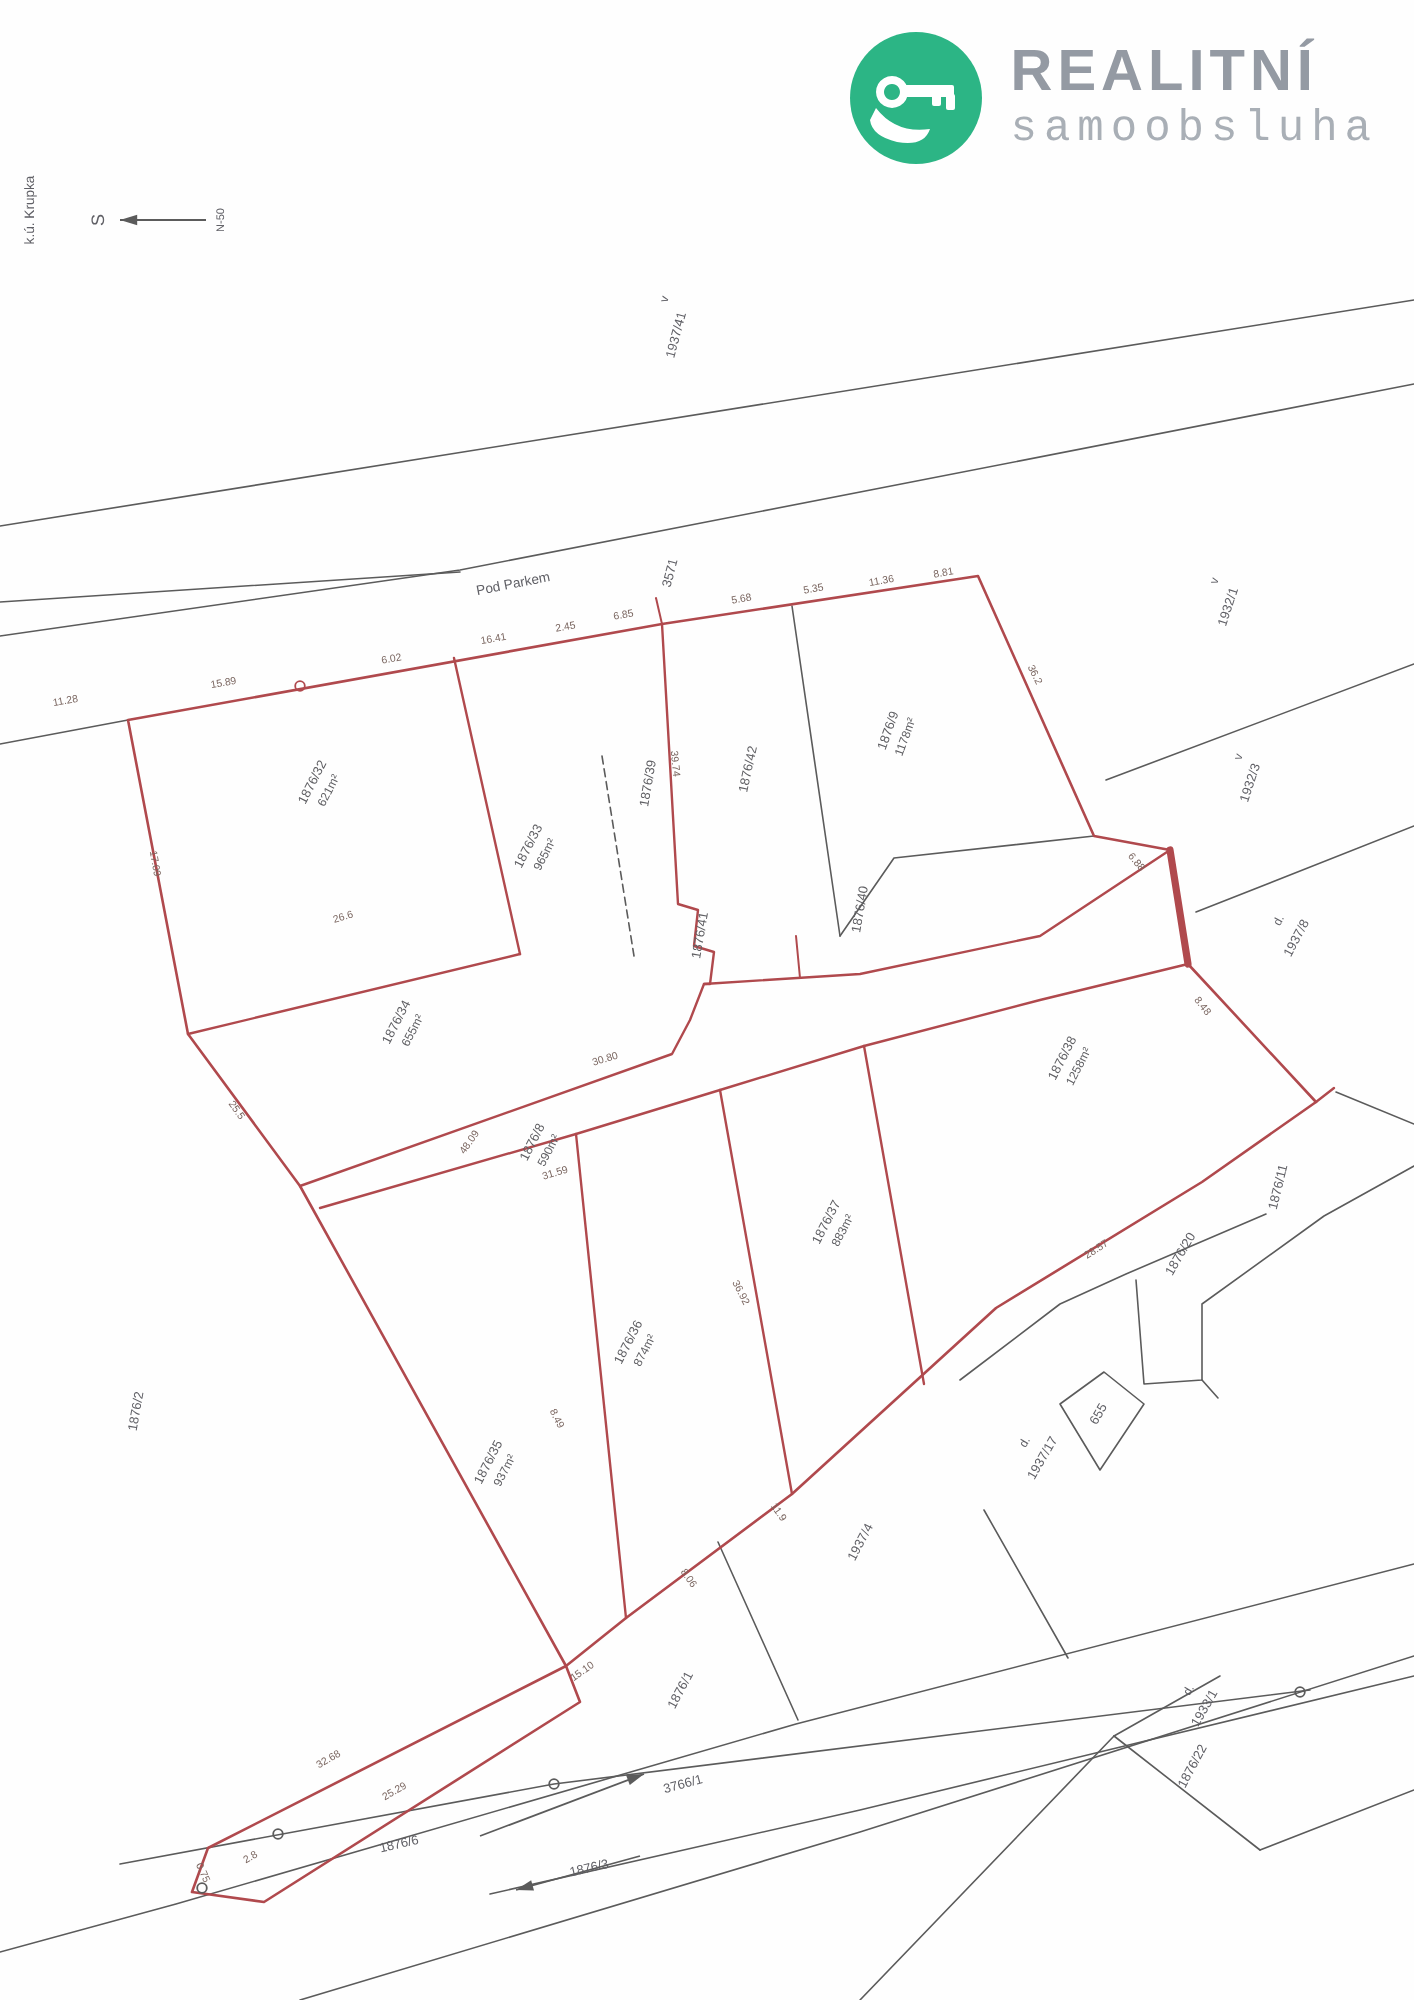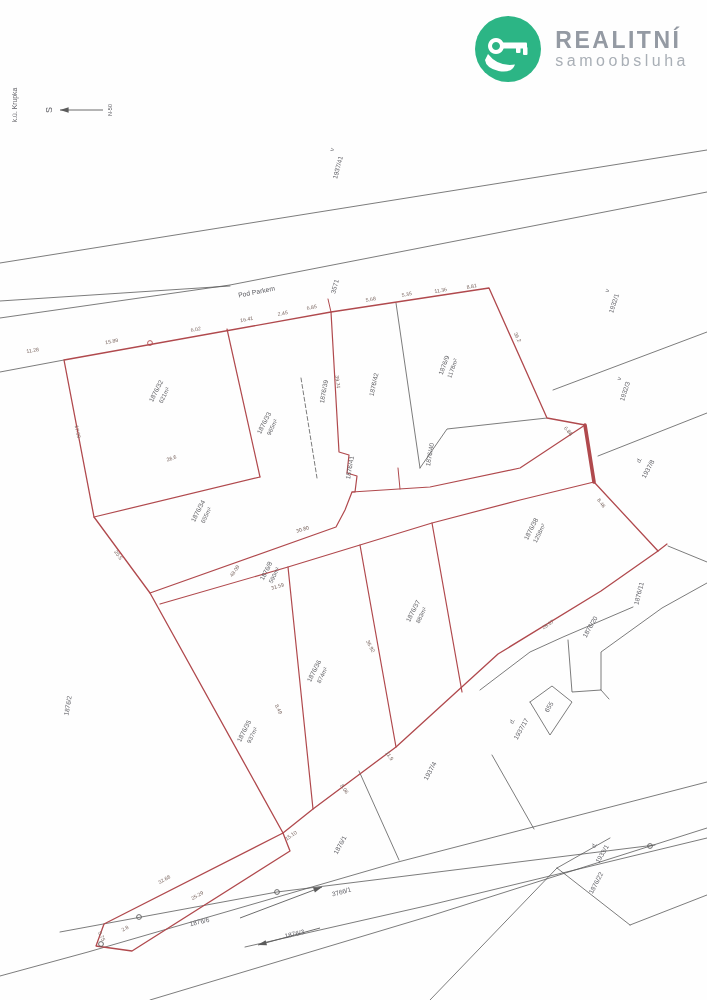--- a/index.html
+++ b/index.html
@@ -1,22 +1,22 @@
 <!DOCTYPE html>
 <html><head>
 <meta charset="utf-8">
 <style>
   html,body{margin:0;padding:0;background:#ffffff;}
   .page{position:relative;width:707px;height:1000px;background:#fefefe;overflow:hidden;
         font-family:"Liberation Sans", sans-serif;}
   #map-svg{position:absolute;left:0;top:0;}
   .logo{position:absolute;top:16px;right:18px;display:flex;align-items:center;gap:14px;}
   .logo-mark{width:66px;height:66px;}
-  .logo-title{font-size:23px;font-weight:bold;color:#949aa3;letter-spacing:2.5px;line-height:1.05;}
-  .logo-sub{font-size:16px;color:#a9afb6;letter-spacing:3.5px;line-height:1.15;}
+  .logo-title{font-size:29px;font-weight:bold;color:#949aa3;letter-spacing:2.5px;line-height:1.05;}
+  .logo-sub{font-size:22px;color:#a9afb6;letter-spacing:3.5px;line-height:1.15;font-family:Liberation Mono, monospace;}
   text{font-family:"Liberation Sans", sans-serif;}
   .meas{fill:#7a6660;}
   .plabel{fill:#5f5f63;}
   .nlabel{fill:#606066;}
 </style>
 </head>
 <body>
 
 <div class="page">
   <svg id="map-svg" width="707" height="1000" viewBox="0 0 707 1000">

